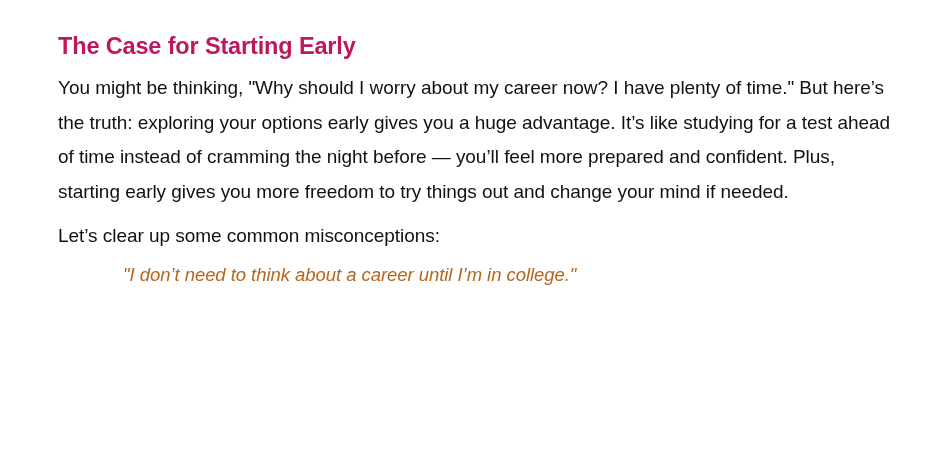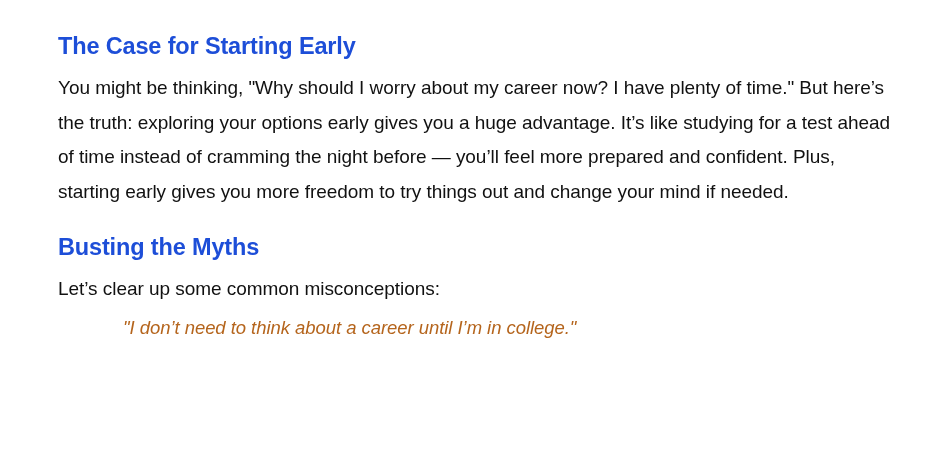--- a/index.html
+++ b/index.html
@@ -22,21 +22,21 @@
     background: #ffffff;
     box-sizing: border-box;
     padding: 0 56px 0 58px;
   }
 
   .article {
     width: 834px;
   }
 
   .section-heading {
-    color: #1d4ed8;
+    color: #be185d;
     font-size: 23.5px;
     font-weight: bold;
     line-height: 30px;
     letter-spacing: -0.15px;
     margin: 0;
   }
 
   .heading-1 { padding-top: 31px; }
   .heading-2 { padding-top: 23px; }
 
@@ -68,21 +68,20 @@
 </head>
 <body>
 
 <div class="page">
   <div class="article">
 
     <h2 class="section-heading heading-1">The Case for Starting Early</h2>
 
     <p class="body-text para-1">You might be thinking, "Why should I worry about my career now? I have plenty of time." But here’s the truth: exploring your options early gives you a huge advantage. It’s like studying for a test ahead of time instead of cramming the night before — you’ll feel more prepared and confident. Plus, starting early gives you more freedom to try things out and change your mind if needed.</p>
 
-    <h2 class="section-heading heading-2">Busting the Myths</h2>
 
     <p class="body-text para-lead">Let’s clear up some common misconceptions:</p>
 
     <p class="myth-quote">"I don’t need to think about a career until I’m in college."</p>
 
 
   </div>
 </div>
 
 </body></html>

